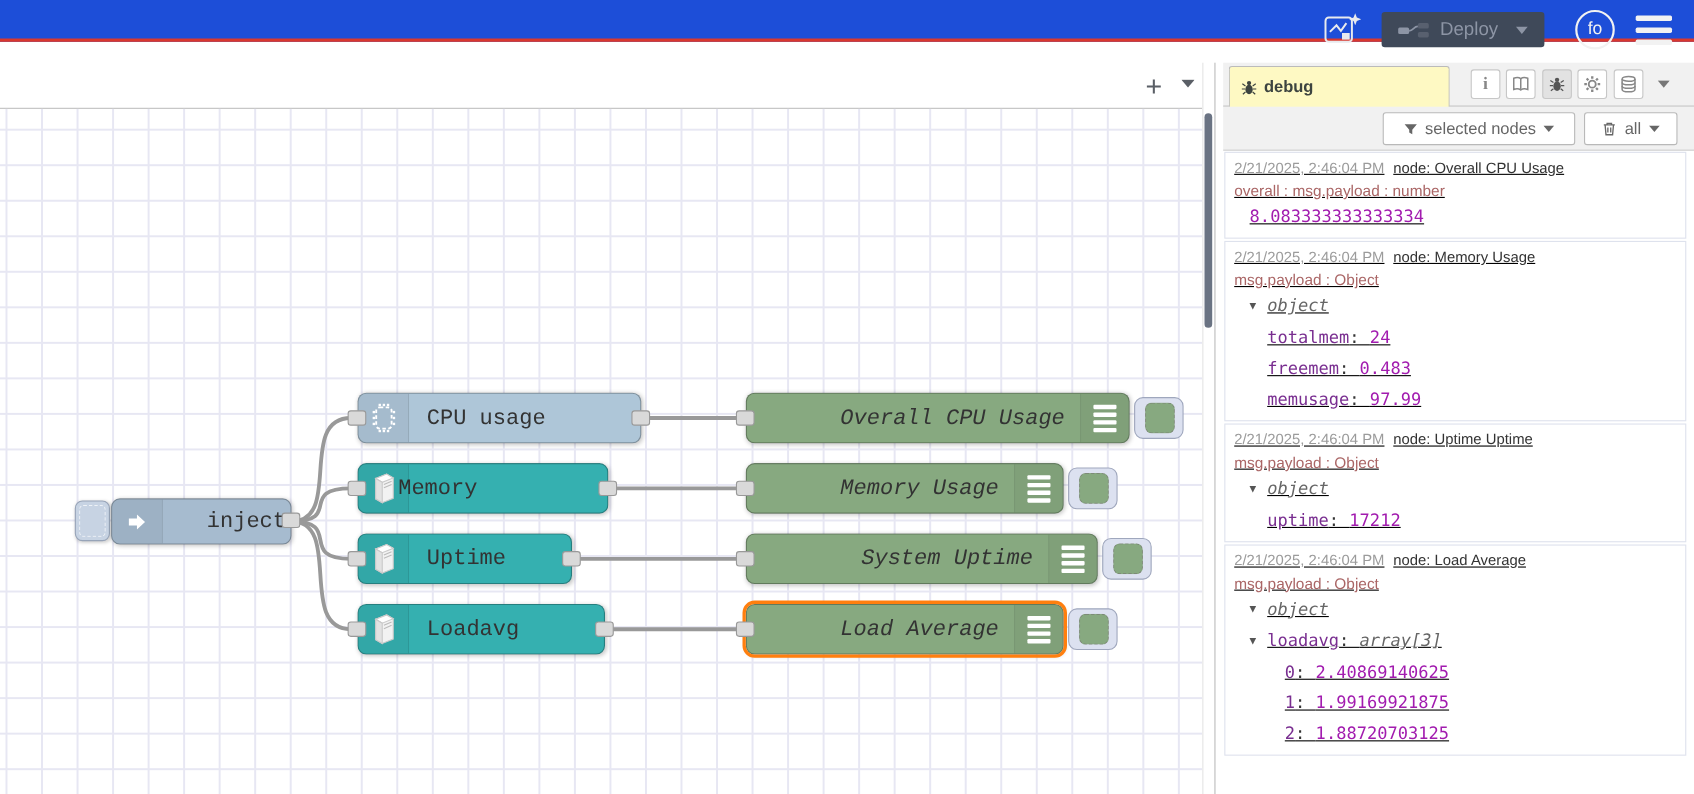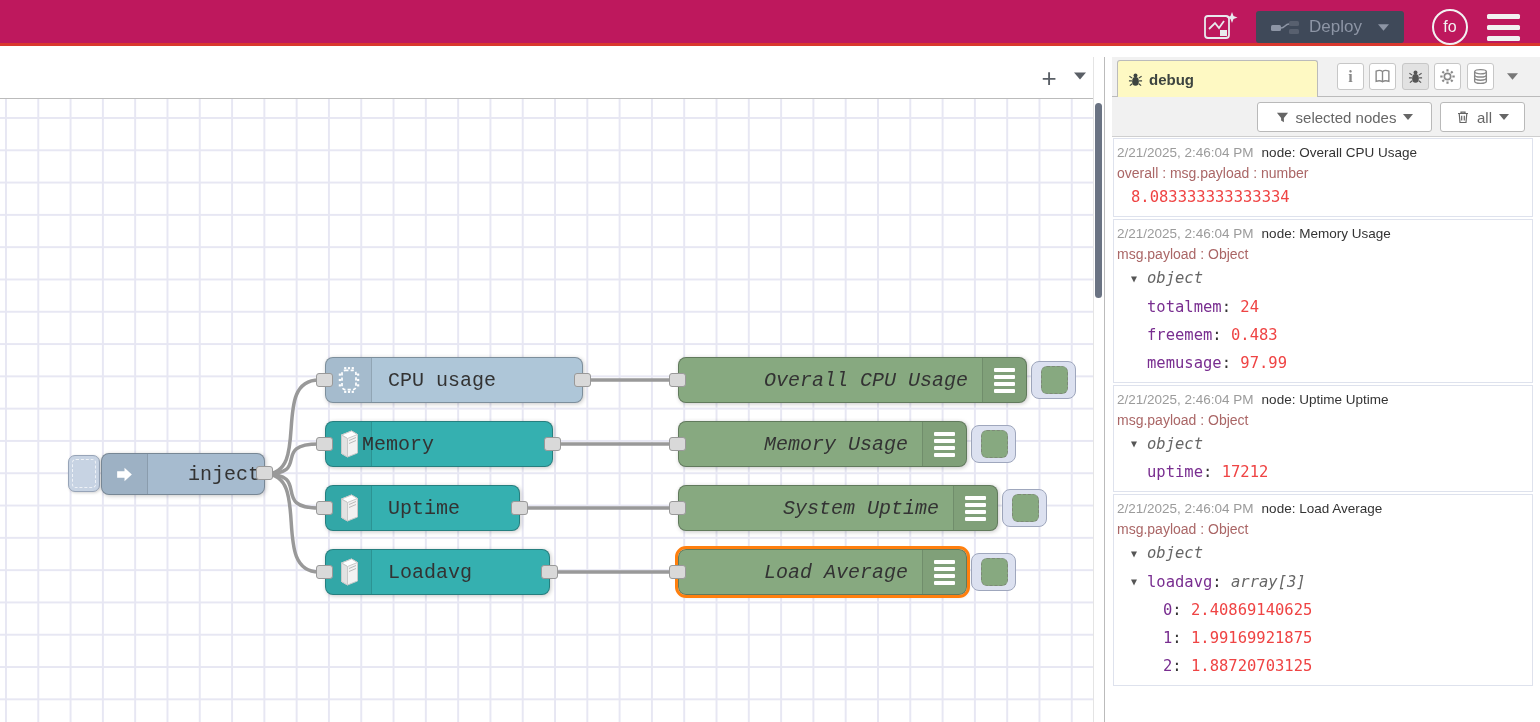--- a/index.html
+++ b/index.html
@@ -1,20 +1,20 @@
 <!DOCTYPE html>
 <html><head>
 <meta charset="utf-8">
 <style>
   * { margin:0; padding:0; box-sizing:border-box; }
   html,body { width:1540px; height:722px; overflow:hidden; font-family:"Liberation Sans",sans-serif; background:#fff; }
   #app { position:relative; width:1540px; height:722px; }
 
   
-  .header { position:absolute; left:0; top:0; width:1540px; height:46px; background:#be185d; border-bottom:3px solid #d9382e; }
+  .header { position:absolute; left:0; top:0; width:1540px; height:38px; background:#1d4ed8; border-bottom:3px solid #d9382e; }
   .hbtn { position:absolute; display:flex; align-items:center; justify-content:center; cursor:pointer; }
   .assistant { left:1200px; top:8px; width:40px; height:38px; }
   .deploy { left:1256px; top:11px; width:148px; height:32px; background:#3f4959; border-radius:3px; display:flex; align-items:center; padding:0 10px; }
   .deploy .dlabel { color:#8d95a5; font-size:17px; margin-left:10px; }
   .deploy .dcaret { margin-left:16px; color:#8d95a5; }
   .avatar { left:1432px; top:9px; width:36px; height:36px; border:2px solid #f2f2f2; border-radius:50%; color:#f2f2f2; font-size:16px; }
   .burger { left:1486px; top:14px; width:34px; height:27px; flex-direction:column; justify-content:space-between; }
   .burger div { width:33px; height:5px; background:#f2f2f2; border-radius:1.5px; }
 
   
@@ -60,29 +60,29 @@
   .sb-iconbtn { position:absolute; top:6px; width:27px; height:27px; background:#fff; border:1px solid #c7c7c7; border-radius:3px; color:#888; display:flex; align-items:center; justify-content:center; cursor:pointer; }
   .sb-iconbtn.active { background:#e2e2e2; color:#555; }
   .sb-menu-caret { position:absolute; left:395px; top:16px; color:#777; cursor:pointer; }
 
   .sb-toolbar { position:absolute; left:0; top:40px; width:428px; height:40px; background:#f1f1f1; border-bottom:1px solid #cfcfcf;text-align:right; }
   .tb-btn { position:absolute; top:5px; height:30px; background:#fff; border:1px solid #b9b9b9; border-radius:3px; display:flex; align-items:center; justify-content:center; gap:7px; font-size:15px; color:#666; cursor:pointer; }
   .tb-filter { left:145px; width:175px; }
   .tb-clear { left:328px; width:85px; }
 
   .msglist { position:absolute; left:0; top:80px; width:428px; height:585px; overflow:hidden; padding:1px 7px 0 1px; }
-  .msg { background:#fff; border:1px solid #dee2ed; margin-bottom:2px; padding:4px 6px 5px 3px; cursor:default; }
+  .msg { background:#fff; border:1px solid #dee2ed; margin-bottom:2px; padding:4px 6px 5px 8px; cursor:default;text-decoration:underline; }
   .msg .hline { font-size:13.5px; line-height:20px; white-space:nowrap; }
   .msg .ts { color:#9b9b9b; }
   .msg .src { color:#333; margin-left:8px; }
   .msg .meta { font-size:14px; line-height:20px; color:#a66; }
   .msg .row { font-family:"DejaVu Sans Mono",monospace; font-size:15.5px; line-height:28px; color:#333; white-space:nowrap; }
   .msg .caret { display:inline-block; width:16px; font-size:10px; color:#555; cursor:pointer; vertical-align:middle; }
   .msg .k { color:#792e90; }
-  .msg .v { color:#ef4444; }
+  .msg .v { color:#a21caf; }
   .msg .it { color:#666; font-style:italic; }
 
   svg { display:block; }
 </style>
 </head>
 <body>
 
 <div id="app">
 
   <div class="header">

